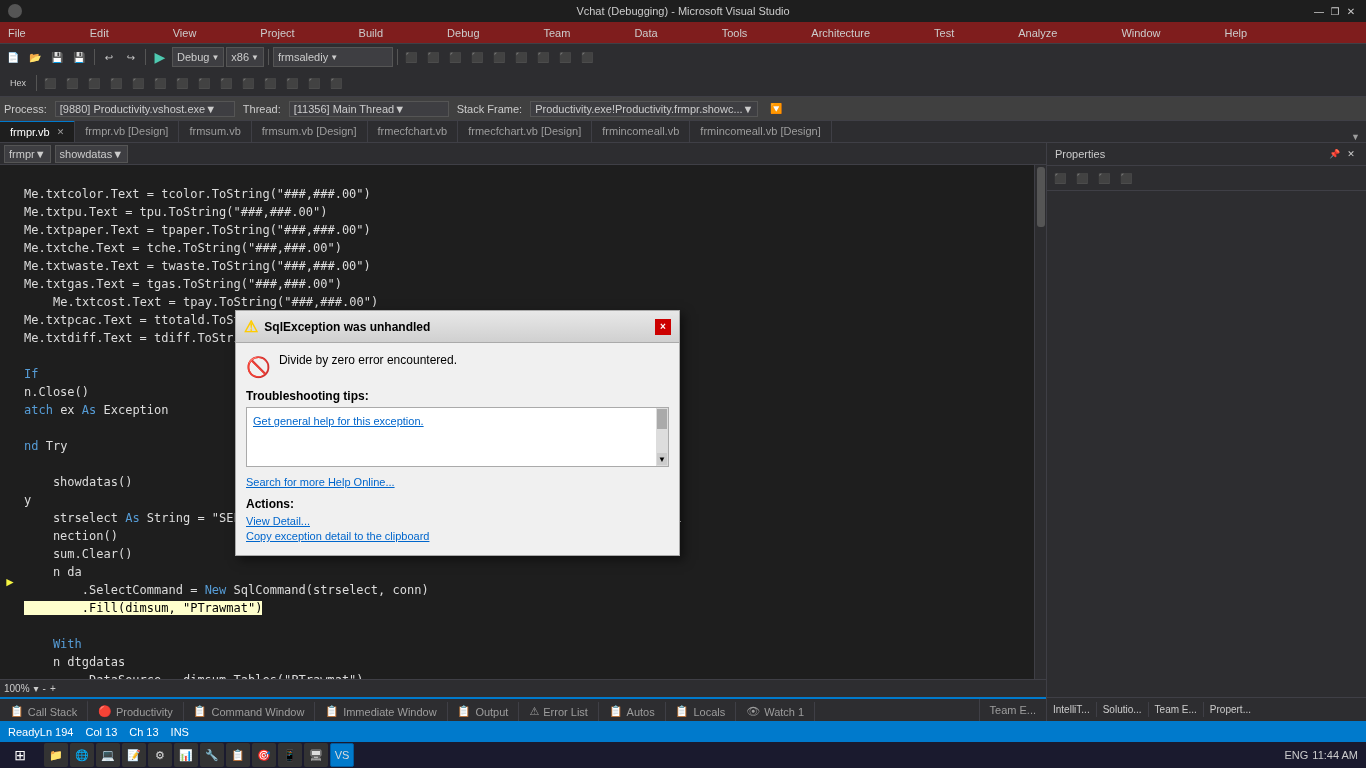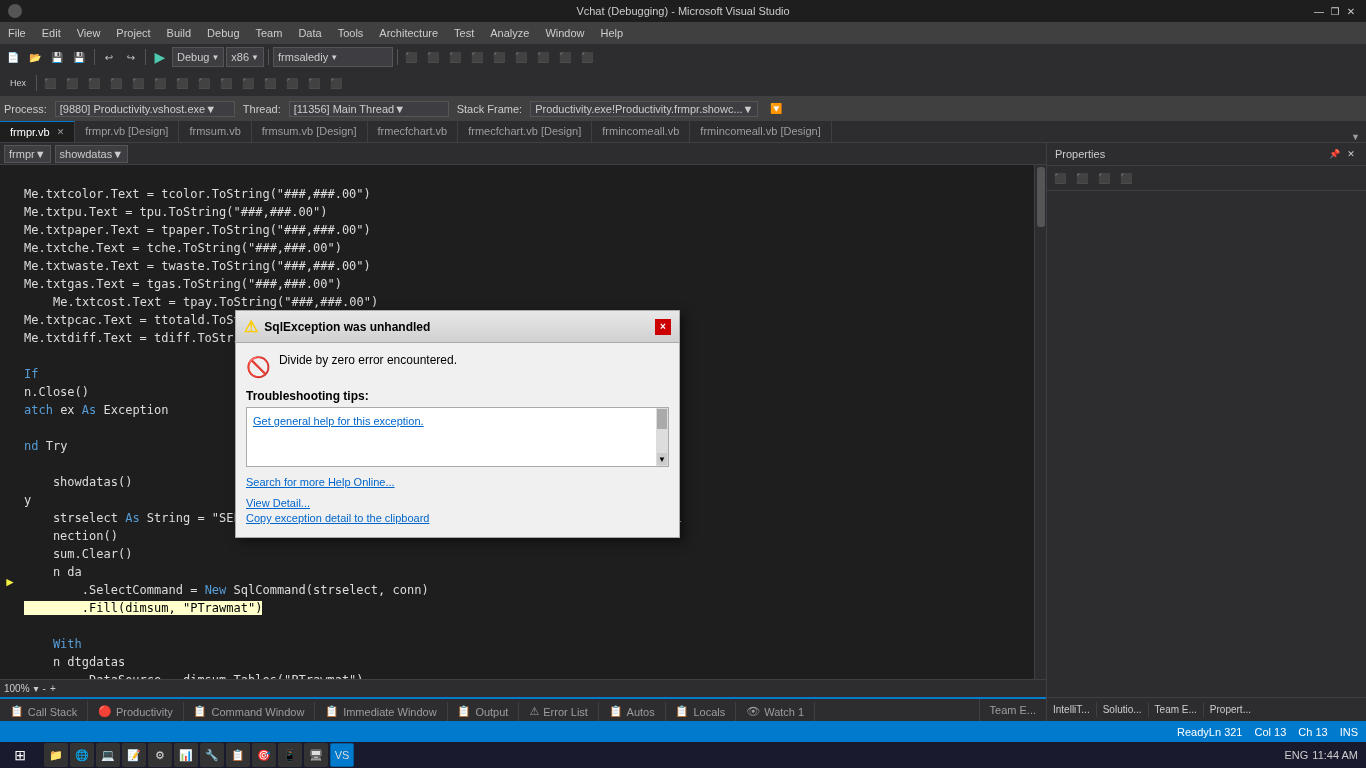--- a/index.html
+++ b/index.html
@@ -6,21 +6,21 @@
     body { font-family: 'Segoe UI', Tahoma, sans-serif; font-size: 11px; background: #2d2d30; color: #dcdcdc; width: 1366px; height: 768px; overflow: hidden; position: relative; }
 
     
     .title-bar { background: #1e1e1e; height: 22px; display: flex; align-items: center; justify-content: space-between; padding: 0 8px; color: #cccccc; font-size: 11px; }
     .title-bar-title { position: absolute; left: 50%; transform: translateX(-50%); font-size: 11px; color: #cccccc; }
     .title-bar-controls { display: flex; gap: 2px; }
     .title-btn { width: 14px; height: 14px; display: flex; align-items: center; justify-content: center; font-size: 10px; cursor: pointer; color: #cccccc; }
     .win-icon { width: 14px; height: 14px; background: #555; border-radius: 50%; }
 
     
-    .menu-bar { background: #404040; height: 22px; display: flex; align-items: center; border-bottom: 1px solid #3f3f46; }
+    .menu-bar { background: #7f1d1d; height: 22px; display: flex; align-items: center; border-bottom: 1px solid #3f3f46; gap: 48px; }
     .menu-item { padding: 2px 8px; color: #cccccc; cursor: pointer; font-size: 11px; height: 22px; display: flex; align-items: center; }
 
     
     .toolbar-area { background: #2d2d30; border-bottom: 1px solid #3f3f46; }
     .toolbar { display: flex; align-items: center; padding: 2px 4px; gap: 2px; height: 26px; }
     .toolbar-btn { width: 20px; height: 20px; display: flex; align-items: center; justify-content: center; cursor: pointer; color: #cccccc; font-size: 10px; border: 1px solid transparent; }
     .toolbar-sep { width: 1px; height: 16px; background: #555; margin: 0 2px; }
     .toolbar-dropdown { background: #3e3e42; border: 1px solid #555; color: #cccccc; padding: 1px 4px; font-size: 11px; height: 20px; display: flex; align-items: center; cursor: pointer; }
     .toolbar-arrow { font-size: 8px; margin-left: 2px; }
 
@@ -31,21 +31,21 @@
     .thread-label { color: #cccccc; }
 
     
     .tab-bar { background: #2d2d30; height: 22px; display: flex; align-items: flex-end; border-bottom: 1px solid #3f3f46; overflow: hidden; }
     .tab { padding: 3px 10px; font-size: 11px; cursor: pointer; border-right: 1px solid #3f3f46; color: #9d9d9d; background: #2d2d30; white-space: nowrap; display: flex; align-items: center; gap: 4px; height: 22px; }
     .tab.active { background: #1e1e1e; color: #ffffff; border-top: 2px solid #007acc; }
     .tab-close { font-size: 9px; color: #9d9d9d; margin-left: 3px; }
     .tab-pin { margin-left: auto; font-size: 9px; color: #9d9d9d; }
 
     
-    .status-bar { height: 22px; background: #007acc; display: flex; align-items: center; justify-content: flex-end; padding: 0 8px; font-size: 11px; color: white; }
+    .status-bar { height: 22px; background: #007acc; display: flex; align-items: center; justify-content: flex-start; padding: 0 8px; font-size: 11px; color: white; }
     .status-left { display: flex; gap: 12px; }
     .status-right { display: flex; gap: 12px; }
 
     
     .taskbar { height: 26px; background: #1a1a2e; display: flex; align-items: center; position: absolute; bottom: 0; left: 0; right: 0; }
 
     
     .dialog-overlay { position: absolute; top: 0; left: 0; right: 0; bottom: 26px; pointer-events: none; }
     .dialog { position: absolute; top: 310px; left: 235px; width: 445px; background: #f0f0f0; border: 1px solid #aaa; box-shadow: 4px 4px 10px rgba(0,0,0,0.5); pointer-events: all; font-size: 12px; color: #000; }
     .dialog-header { background: linear-gradient(to bottom, #e8e8e8, #d0d0d0); padding: 6px 8px; display: flex; align-items: center; justify-content: space-between; border-bottom: 1px solid #aaa; font-size: 12px; font-weight: bold; color: #000; }
@@ -374,21 +374,21 @@
       </div>
     </div>
   </div>
 </div>
 
 <div class="status-bar">
   <div class="status-left">
     <span>Ready</span>
   </div>
   <div class="status-right">
-    <span>Ln 321</span>
+    <span>Ln 194</span>
     <span>Col 13</span>
     <span>Ch 13</span>
     <span>INS</span>
   </div>
 </div>
 
 <div class="taskbar">
   <div style="width:40px;height:26px;background:#1a1a2e;display:flex;align-items:center;justify-content:center;">
     <span style="color:white;font-size:14px;">⊞</span>
   </div>
@@ -433,18 +433,19 @@
           <div style="position:absolute;right:0;top:0;bottom:0;width:12px;background:#ddd;">
             <div style="width:10px;height:20px;background:#aaa;margin:1px;"></div>
             <div style="position:absolute;bottom:0;width:10px;height:12px;background:#ccc;margin:1px;display:flex;align-items:center;justify-content:center;font-size:8px;">▼</div>
           </div>
         </div>
       </div>
       <div style="margin-top:6px;">
         <a class="dialog-search-link">Search for more Help Online...</a>
       </div>
       <div class="dialog-actions">
+        <div class="dialog-actions-title">Actions:</div>
         <a class="dialog-action-link">View Detail...</a>
         <a class="dialog-action-link">Copy exception detail to the clipboard</a>
       </div>
     </div>
   </div>
 </div>
 
 </body></html>

